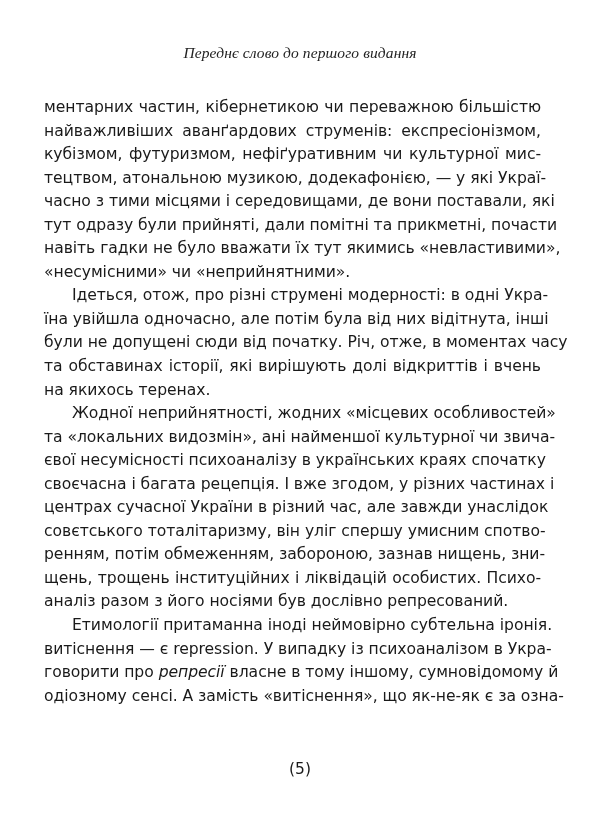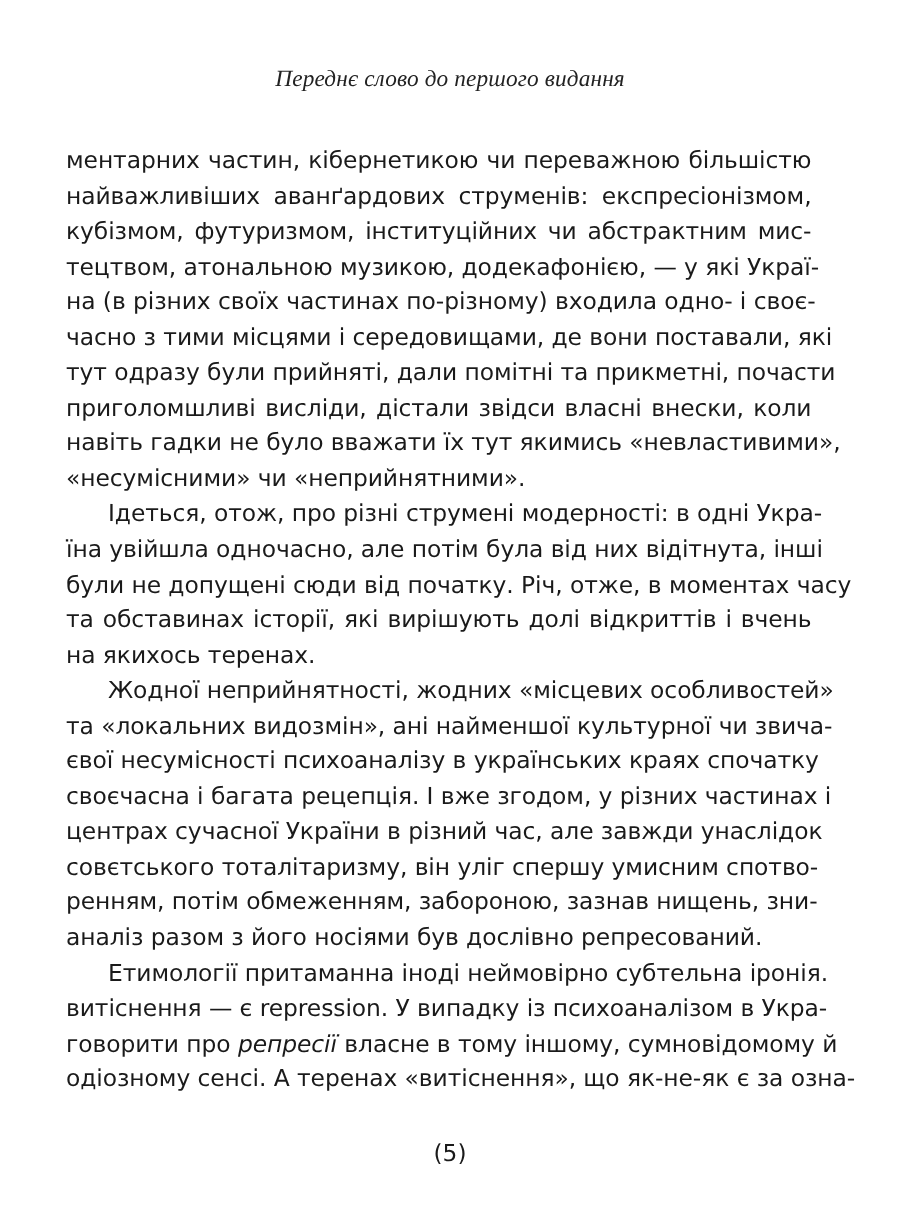--- a/index.html
+++ b/index.html
@@ -67,51 +67,50 @@
 </head>
 <body>
 
 <div class="running-header">Переднє слово до першого видання</div>
 
 <div class="body-text">
 
   <div>
     <span class="line">ментарних частин, кібернетикою чи переважною більшістю</span>
     <span class="line">найважливіших аванґардових струменів: експресіонізмом,</span>
-    <span class="line">кубізмом, футуризмом, інституційних чи абстрактним мис-</span>
+    <span class="line">кубізмом, футуризмом, нефіґуративним чи культурної мис-</span>
     <span class="line">тецтвом, атональною музикою, додекафонією, — у які Украї-</span>
-    <span class="line">на (в різних своїх частинах по-різному) входила одно- і своє-</span>
     <span class="line">часно з тими місцями і середовищами, де вони поставали, які</span>
     <span class="line">тут одразу були прийняті, дали помітні та прикметні, почасти</span>
-    <span class="line">приголомшливі висліди, дістали звідси власні внески, коли</span>
     <span class="line">навіть гадки не було вважати їх тут якимись «невластивими»,</span>
     <span class="line last">«несумісними» чи «неприйнятними».</span>
   </div>
 
   <div>
     <span class="line indent">Ідеться, отож, про різні струмені модерності: в одні Укра-</span>
     <span class="line">їна увійшла одночасно, але потім була від них відітнута, інші</span>
     <span class="line">були не допущені сюди від початку. Річ, отже, в моментах часу</span>
     <span class="line">та обставинах історії, які вирішують долі відкриттів і вчень</span>
     <span class="line last">на якихось теренах.</span>
   </div>
 
   <div>
     <span class="line indent">Жодної неприйнятності, жодних «місцевих особливостей»</span>
     <span class="line">та «локальних видозмін», ані найменшої культурної чи звича-</span>
     <span class="line">євої несумісності психоаналізу в українських краях спочатку</span>
     <span class="line">своєчасна і багата рецепція. І вже згодом, у різних частинах і</span>
     <span class="line">центрах сучасної України в різний час, але завжди унаслідок</span>
     <span class="line">совєтського тоталітаризму, він уліг спершу умисним спотво-</span>
     <span class="line">ренням, потім обмеженням, забороною, зазнав нищень, зни-</span>
+    <span class="line">щень, трощень інституційних і ліквідацій особистих. Психо-</span>
     <span class="line last">аналіз разом з його носіями був дослівно репресований.</span>
   </div>
 
   <div>
     <span class="line indent">Етимології притаманна іноді неймовірно субтельна іронія.</span>
     <span class="line">витіснення — є repression. У випадку із психоаналізом в Укра-</span>
     <span class="line">говорити про <em>репресії</em> власне в тому іншому, сумновідомому й</span>
-    <span class="line">одіозному сенсі. А теренах «витіснення», що як-не-як є за озна-</span>
+    <span class="line">одіозному сенсі. А замість «витіснення», що як-не-як є за озна-</span>
 
   </div>
 </div>
 
 <div class="page-number">(5)</div>
 
 </body></html>

